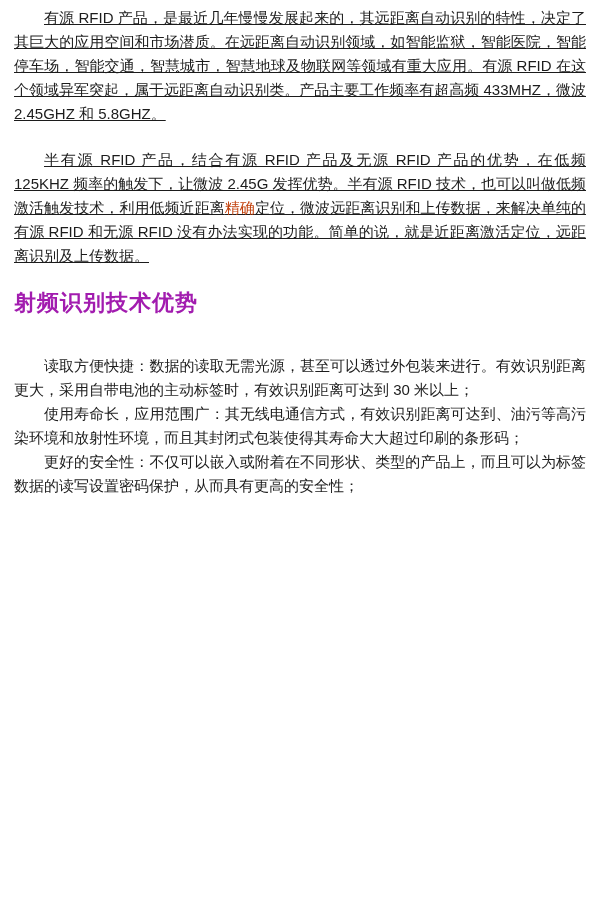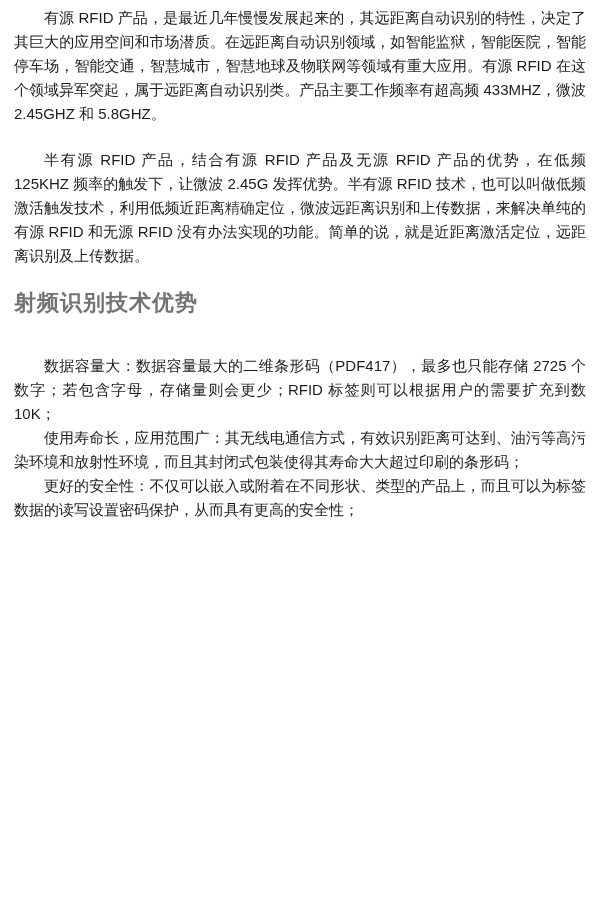--- a/index.html
+++ b/index.html
@@ -16,50 +16,50 @@
     width: 600px;
     padding: 6px 14px 3px 14px;
   }
   p.body-text {
     font-size: 15px;
     line-height: 24px;
     text-align: justify;
     text-indent: 2em;
     color: #1c1c1c;
   }
-  p.spaced { margin-bottom: 22px; }
+  p.spaced { margin-bottom: 22px; text-decoration: underline; }
   h1.section-heading {
     font-size: 22px;
     line-height: 26px;
     font-weight: 700;
-    color: #737373;
+    color: #a21caf;
     letter-spacing: 1px;
     margin: 20px 0 38px 0;
   }
   a.inline-link {
-    color: #404040;
+    color: #c2410c;
     text-decoration: none;
     cursor: pointer;
   }
 </style>
 </head>
 <body>
 
 <div class="page">
 
   <p class="body-text spaced">有源 RFID 产品，是最近几年慢慢发展起来的，其远距离自动识别的特性，决定了其巨大的应用空间和市场潜质。在远距离自动识别领域，如智能监狱，智能医院，智能停车场，智能交通，智慧城市，智慧地球及物联网等领域有重大应用。有源 RFID 在这个领域异军突起，属于远距离自动识别类。产品主要工作频率有超高频 433MHZ，微波 2.45GHZ 和 5.8GHZ。</p>
 
 
   <p class="body-text spaced"><span>半有源 RFID 产品，结合有源 RFID 产品及无源 RFID 产品的优势，在低频 125KHZ 频率的触发下，让微波 2.45G 发挥优势。半有源 RFID 技术，也可以叫做低频激活触发技术，利用低频近距离</span><a class="inline-link">精确</a><span>定位，微波远距离识别和上传数据，来解决单纯的有源 RFID 和无源 RFID 没有办法实现的功能。简单的说，就是近距离激活定位，远距离识别及上传数据。</span></p>
 
   <h1 class="section-heading">射频识别技术优势</h1>
 
 
+  <p class="body-text">读取方便快捷：数据的读取无需光源，甚至可以透过外包装来进行。有效识别距离更大，采用自带电池的主动标签时，有效识别距离可达到 30 米以上；</p>
 
 
-  <p class="body-text">数据容量大：数据容量最大的二维条形码（PDF417），最多也只能存储 2725 个数字；若包含字母，存储量则会更少；RFID 标签则可以根据用户的需要扩充到数 10K；</p>
 
   <p class="body-text">使用寿命长，应用范围广：其无线电通信方式，有效识别距离可达到、油污等高污染环境和放射性环境，而且其封闭式包装使得其寿命大大超过印刷的条形码；</p>
 
 
   <p class="body-text">更好的安全性：不仅可以嵌入或附着在不同形状、类型的产品上，而且可以为标签数据的读写设置密码保护，从而具有更高的安全性；</p>
 
 </div>
 
 </body></html>

